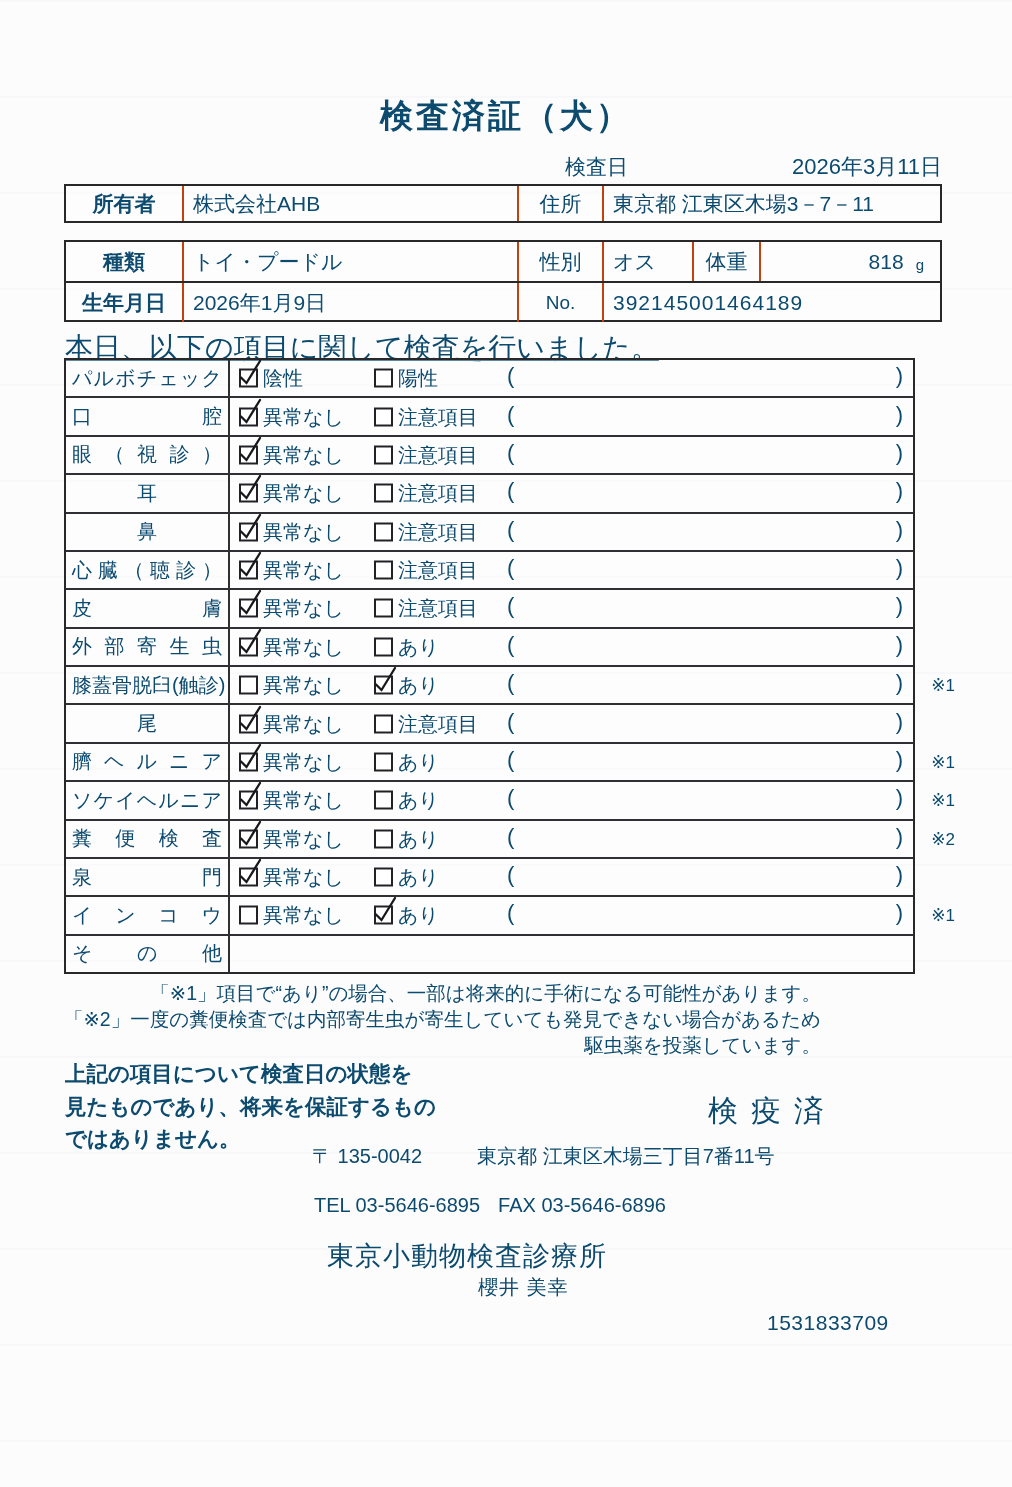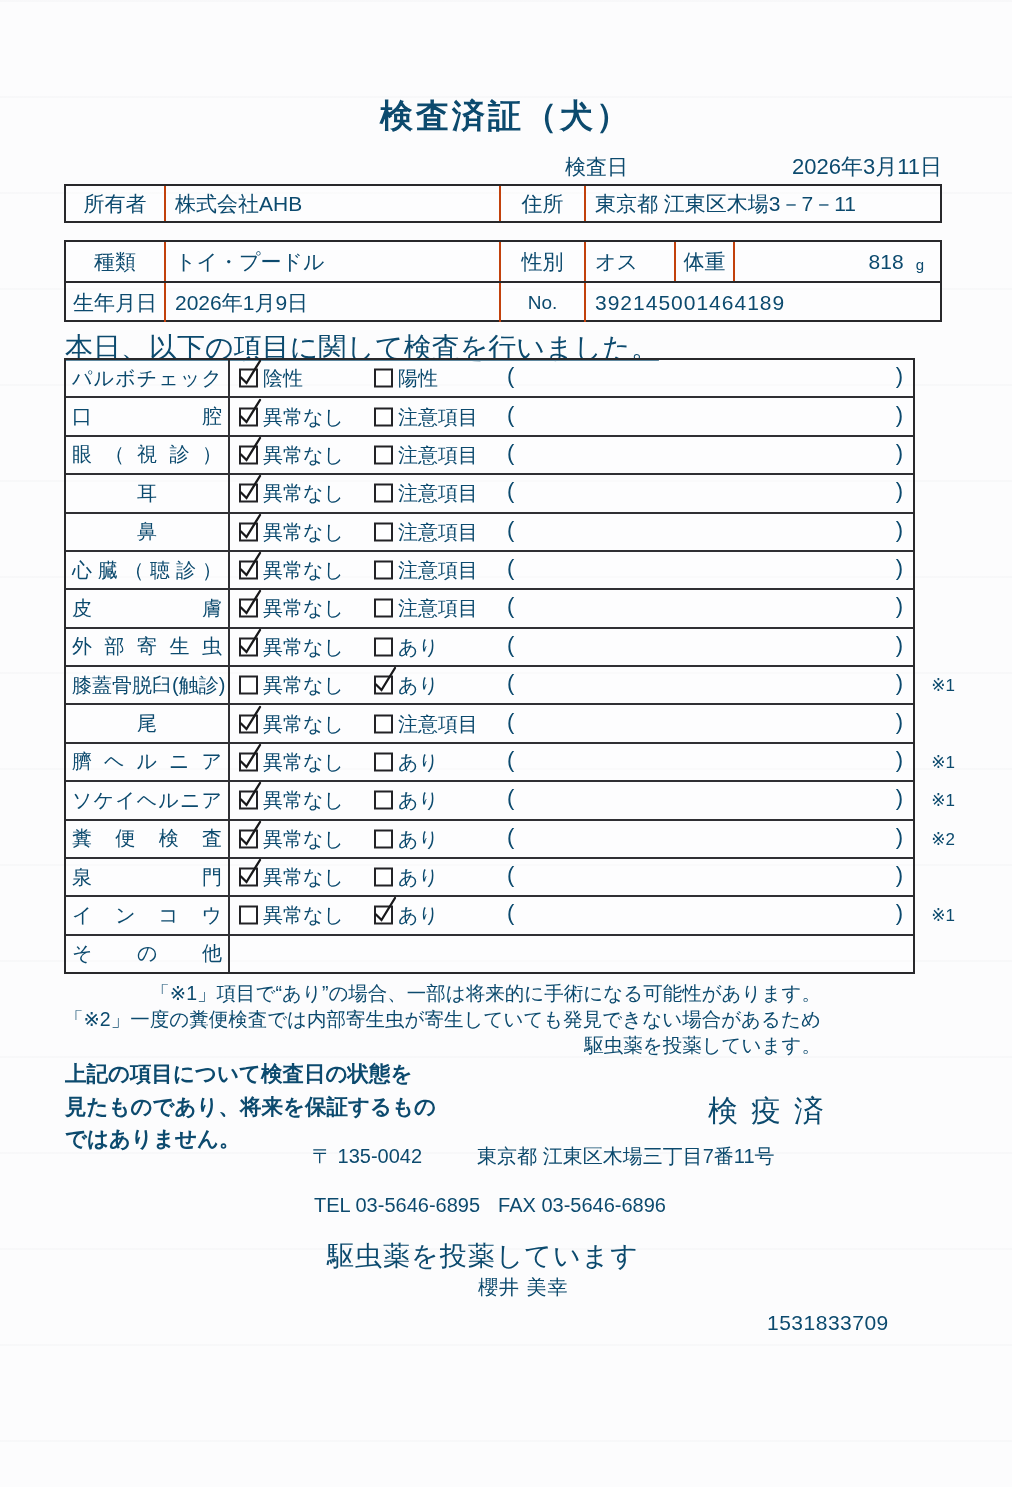--- a/index.html
+++ b/index.html
@@ -27,25 +27,25 @@
   .hcell{
     display:flex; align-items:center; box-sizing:border-box;
     font-size:21px; padding:0 9px; overflow:hidden; white-space:nowrap;
   }
   .hcell.lab{ justify-content:center; padding:0 4px; }
   .hcell.bdr{ border-left:2px solid #c2410c; }
   .t1{ top:184px; height:39px; }
   .t2{ top:240px; height:82px; }
   .t1 .hrow, .t2 .hrow{ height:100%; }
   .t2 .hrow{ height:39px; }
-  .w-lab1{ width:98px; }
+  .w-lab1{ width:116px;font-weight:bold; }
   .w-val1{ width:335px; }
   .w-lab2{ width:85px; }
   .w-sexv{ width:90px; }
-  .w-wlab{ width:59px; }
+  .w-wlab{ width:67px; }
   .w-rest{ flex:1; }
   .weightcell{ justify-content:flex-end; padding-right:16px; }
   .unit{ font-size:15px; margin-left:12px; position:relative; top:3px; }
   .no-label{ font-size:19px; }
   .num{ letter-spacing:1px; }
 
   .intro{ left:65px; top:329px; font-size:28px;text-decoration:underline; }
 
   
   .ctable{
@@ -520,17 +520,17 @@
     </div>
 
   <div class="abs stamp">検疫済</div>
 
   <div class="abs postal-line">
     <span>〒 135-0042</span><span class="postal-gap"></span><span>東京都 江東区木場三丁目7番11号</span>
   </div>
   <div class="abs tel-line">
     <span>TEL 03-5646-6895</span><span class="tel-gap"></span><span>FAX 03-5646-6896</span>
   </div>
-  <div class="abs clinic">駆虫薬を投薬しています</div>
+  <div class="abs clinic">東京小動物検査診療所</div>
   <div class="abs examiner">櫻井 美幸</div>
   <div class="abs serial">1531833709</div>
 
 </div>
 
 </body></html>

